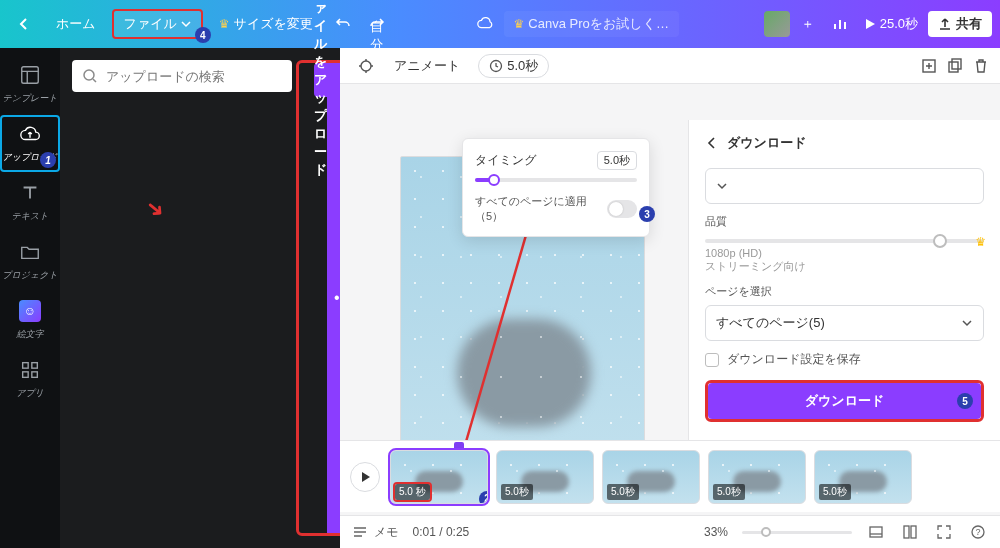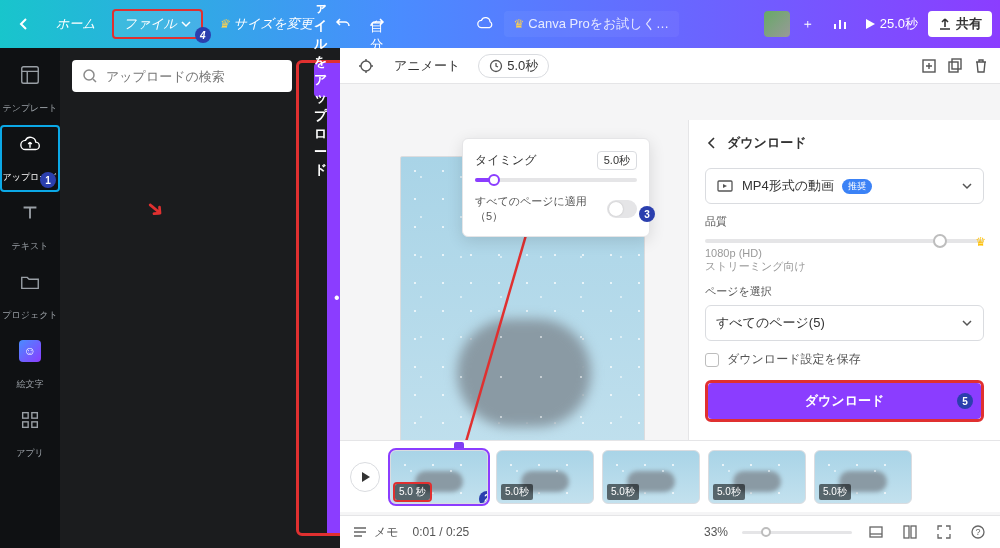--- a/index.html
+++ b/index.html
@@ -1,36 +1,36 @@
 <!DOCTYPE html>
 <html><head>
 <meta charset="utf-8">
 <style>
   * { box-sizing: border-box; margin: 0; padding: 0; font-family: "Hiragino Sans", "Meiryo", sans-serif; }
   body { width: 1000px; height: 548px; overflow: hidden; background: #fff; position: relative; }
 
   
   .topbar { height: 48px; display: flex; align-items: center; padding: 0 8px; background: linear-gradient(90deg, #18C5CC 0%, #4A8CFF 40%, #8B3DFF 100%); color: #fff; font-size: 13px; gap: 6px; }
-  .tb-btn { display: flex; align-items: center; padding: 4px 10px; border-radius: 4px; cursor: pointer; gap: 4px; font-style: italic; }
+  .tb-btn { display: flex; align-items: center; padding: 4px 10px; border-radius: 4px; cursor: pointer; gap: 4px; }
   .tb-file { background: rgba(255,255,255,.1); border: 2px solid #E03030; position: relative; }
   .badge { display: flex; align-items: center; justify-content: center; width: 16px; height: 16px; border-radius: 50%; font-size: 10px; font-weight: bold; color: #fff; position: absolute; }
   .badge.b4 { background: #2B3FAE; right: -10px; bottom: -6px; }
   .crown { color: #FFD24D; font-size: 12px; }
   .tb-center { flex: 1; display: flex; align-items: center; justify-content: center; gap: 10px; color: rgba(255,255,255,.85); }
   .tb-title { color: rgba(255,255,255,.7); }
   .pro-btn { background: rgba(255,255,255,.05); border-radius: 4px; padding: 4px 10px; display: flex; align-items: center; gap: 4px; }
   .tb-right { display: flex; align-items: center; gap: 4px; }
   .avatar { width: 26px; height: 26px; border-radius: 4px; background: linear-gradient(135deg,#6a6,#999); }
   .round-btn { width: 28px; height: 28px; display: flex; align-items: center; justify-content: center; border-radius: 4px; cursor: pointer; }
   .play-dur { display: flex; align-items: center; gap: 4px; padding: 0 6px; }
   .share-btn { background: #fff; color: #333; border-radius: 4px; padding: 4px 10px; display: flex; align-items: center; gap: 4px; font-weight: 600; }
 
   
   .leftrail { position: absolute; top: 48px; left: 0; bottom: 0; width: 60px; background: #0F1113; display: flex; flex-direction: column; align-items: center; padding-top: 8px; gap: 2px; }
-  .rail-item { width: 100%; color: #9AA0A6; font-size: 9px; display: flex; flex-direction: column; align-items: center; justify-content: center; gap: 16px; padding: 8px 0; cursor: pointer; position: relative; }
+  .rail-item { width: 100%; color: #9AA0A6; font-size: 9px; display: flex; flex-direction: column; align-items: center; justify-content: center; gap: 6px; padding: 8px 0; cursor: pointer; position: relative; font-style: italic; }
   .rail-item.active { color: #fff; }
   .rail-item.hl { outline: 2px solid #0BA8E6; outline-offset: -2px; border-radius: 4px; }
   .rail-item svg, .rail-item .ri-icon { width: 22px; height: 22px; }
   .badge.b1 { background: #2B3FAE; right: 4px; bottom: 4px; }
   .emoji-icon { background: linear-gradient(135deg,#4A8CFF,#8B3DFF); border-radius: 4px; display: flex; align-items: center; justify-content: center; color: #fff; font-size: 12px; }
 
   
   .sidebar { position: absolute; top: 48px; left: 60px; bottom: 0; width: 280px; background: #1B1C1E; color: #fff; padding: 12px; display: flex; flex-direction: row; gap: 4px; }
   .search { background: #fff; border-radius: 4px; height: 32px; display: flex; align-items: center; padding: 0 10px; gap: 8px; color: #8A8A8A; }
   .search input { border: 0; outline: 0; flex: 1; font-size: 13px; }
@@ -335,28 +335,20 @@
     </div>
 
     <div class="dlpanel">
       <div class="dl-head">
         <svg width="14" height="14" viewBox="0 0 14 14">
             <path d="M9 2L4 7l5 5" stroke="#333" stroke-width="1.6" fill="none"></path>
           </svg>
         <span style="font-weight:600">ダウンロード</span>
       </div>
       <div class="dl-select">
-        <div class="left">
-          <svg width="18" height="18" viewBox="0 0 18 18">
-              <rect x="2" y="4" width="14" height="10" rx="1" stroke="#555" stroke-width="1.3" fill="none"></rect>
-              <path d="M7 7l4 2-4 2z" fill="#555"></path>
-            </svg>
-          <span>MP4形式の動画</span>
-          <span class="pill">推奨</span>
-        </div>
         <svg width="12" height="12" viewBox="0 0 12 12">
             <path d="M2 4l4 4 4-4" stroke="#555" stroke-width="1.5" fill="none"></path>
           </svg>
       </div>
 
       <div class="dl-label">品質</div>
       <div class="dl-quality-track">
         <div class="knob"></div>
           <span class="badgecrown">♛</span>
       </div>

